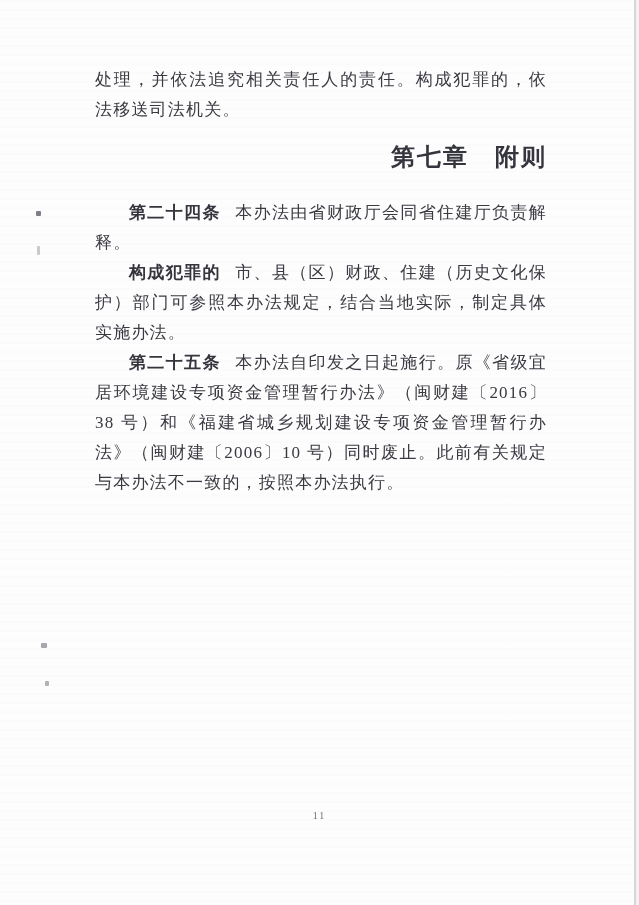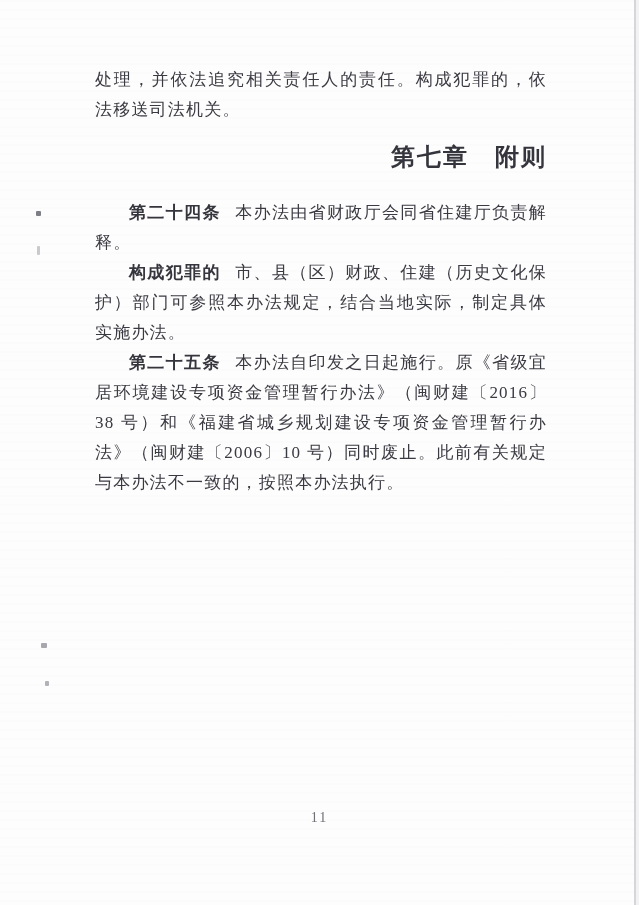--- a/index.html
+++ b/index.html
@@ -80,21 +80,21 @@
     font-size: 17px;
     color: #35353d;
     margin-right: 0.85em;
   }
   .page-number {
     position: absolute;
     left: 0;
     top: 810px;
     width: 639px;
     text-align: center;
-    font-size: 14px;
+    font-size: 10px;
     letter-spacing: 2px;
     color: #6f6f76;
     font-family: "Liberation Serif", serif;
   }
   .speck {
     position: absolute;
     background: #9a9aa0;
     border-radius: 1px;
   }
   .speck-1 { left: 36px; top: 211px; width: 5px; height: 5px; background:#7e7e86; }

